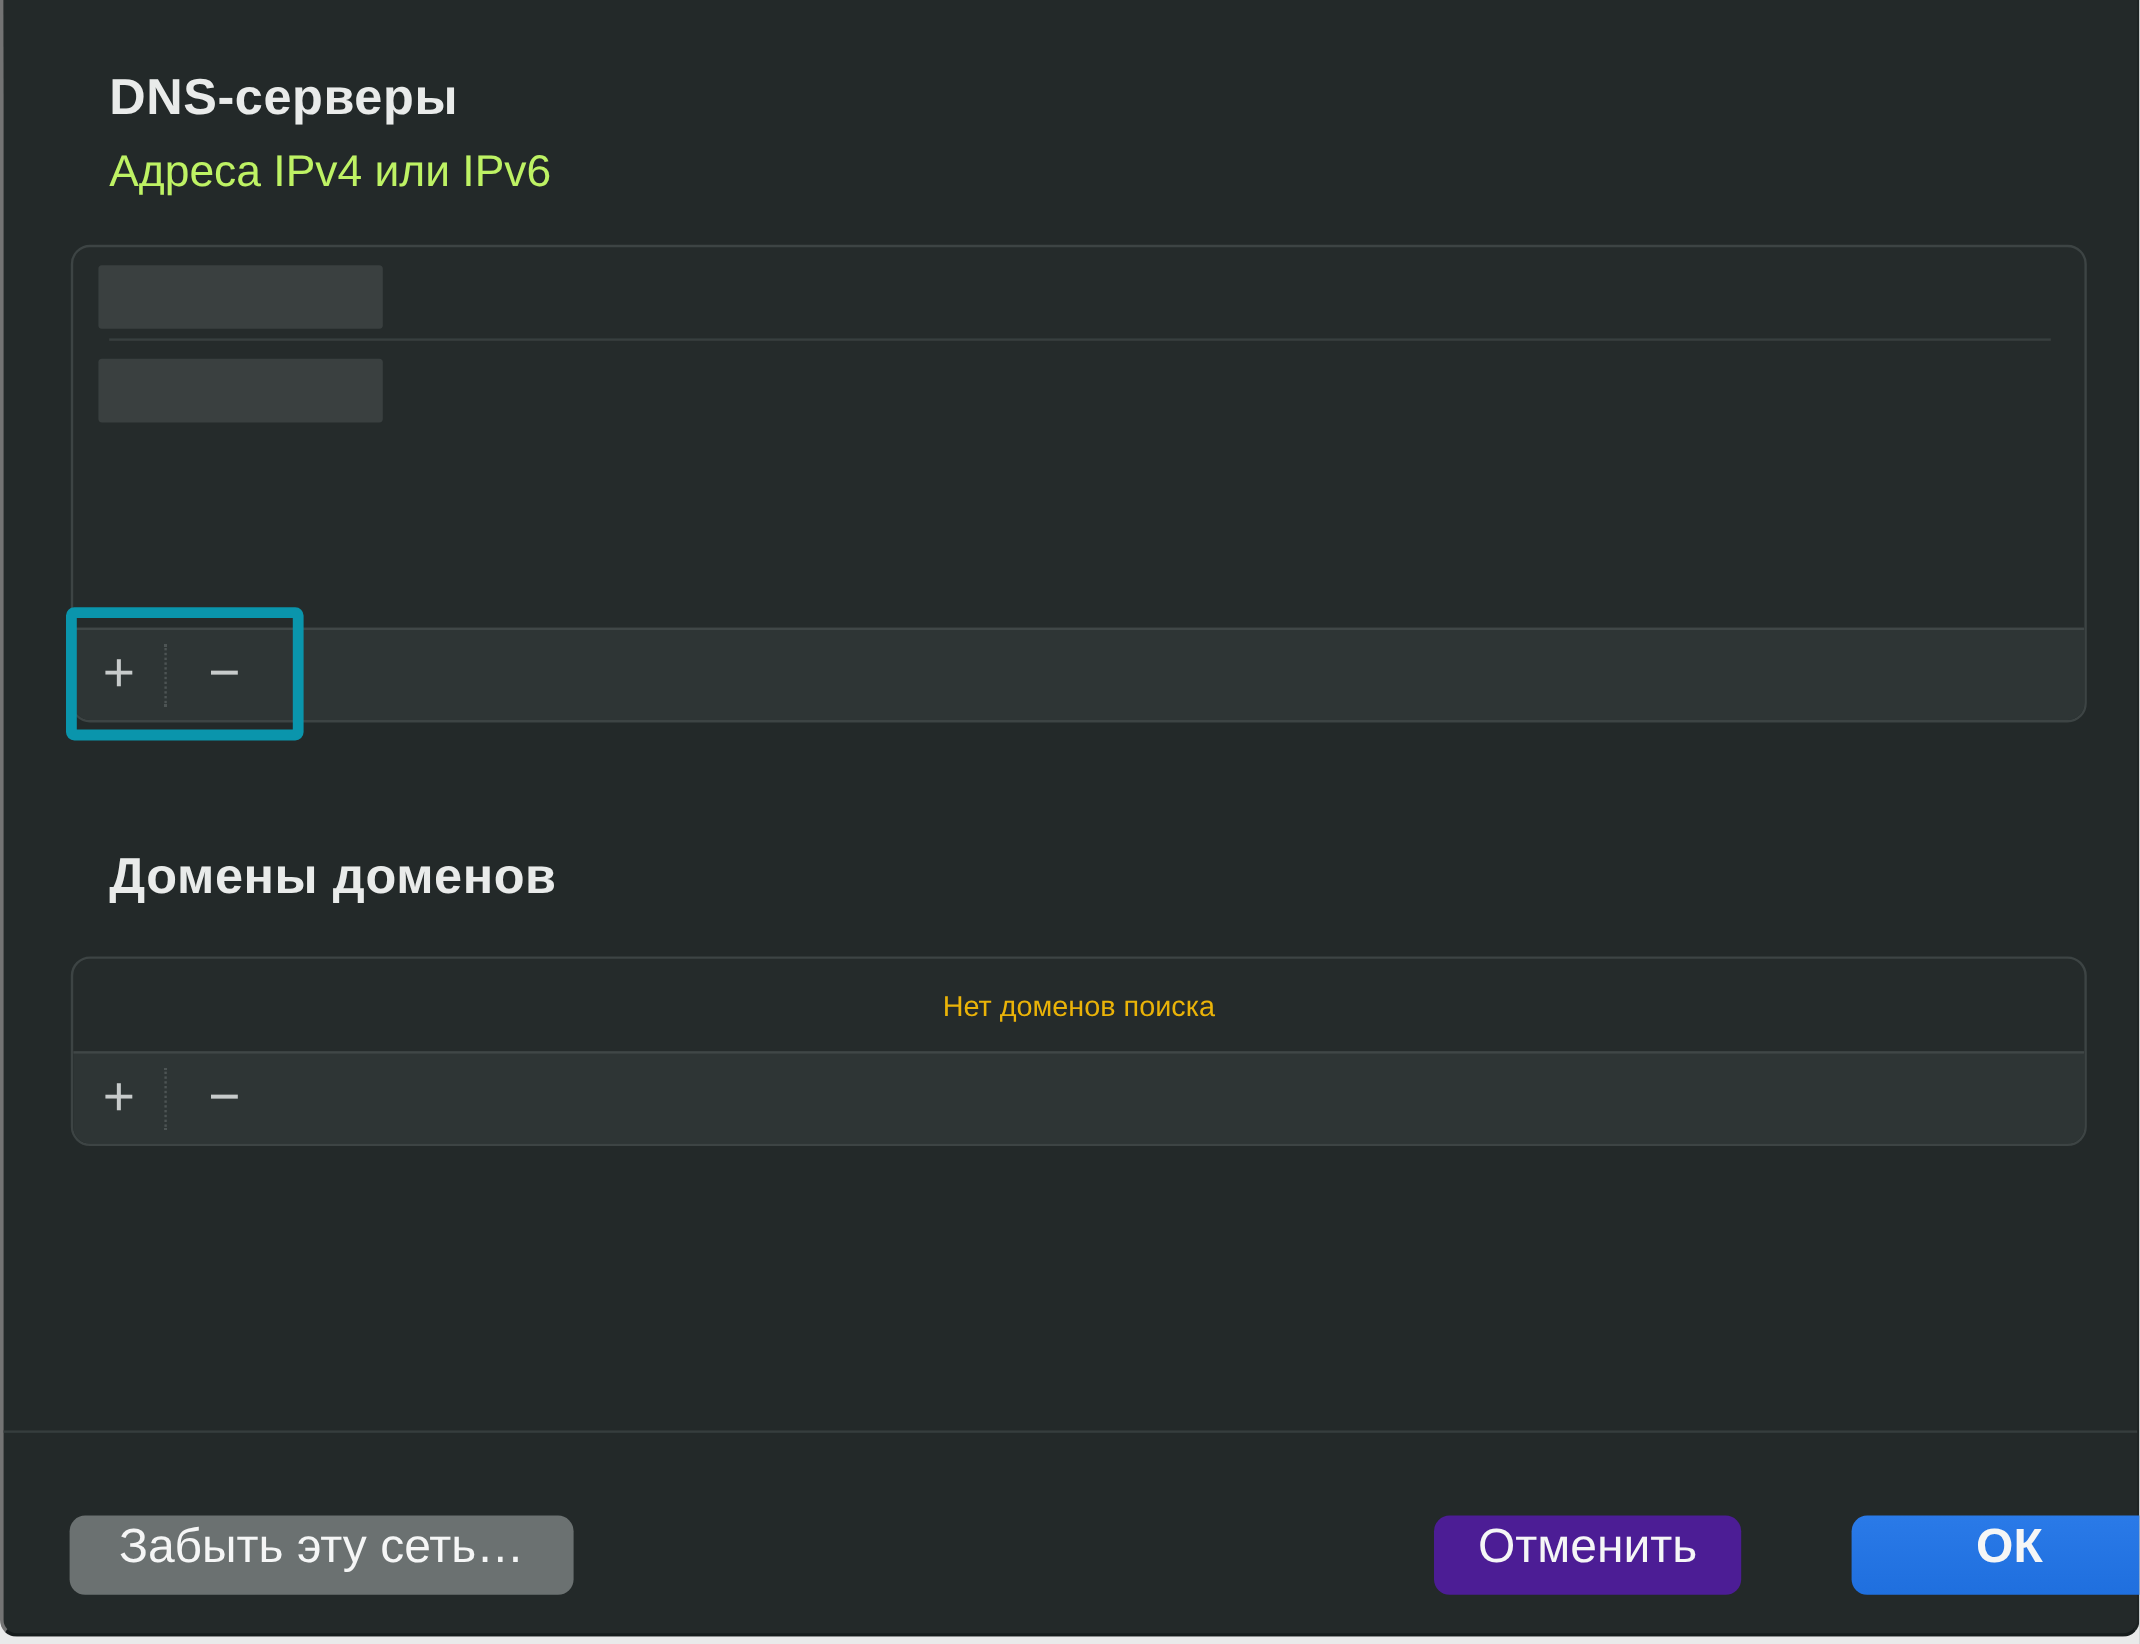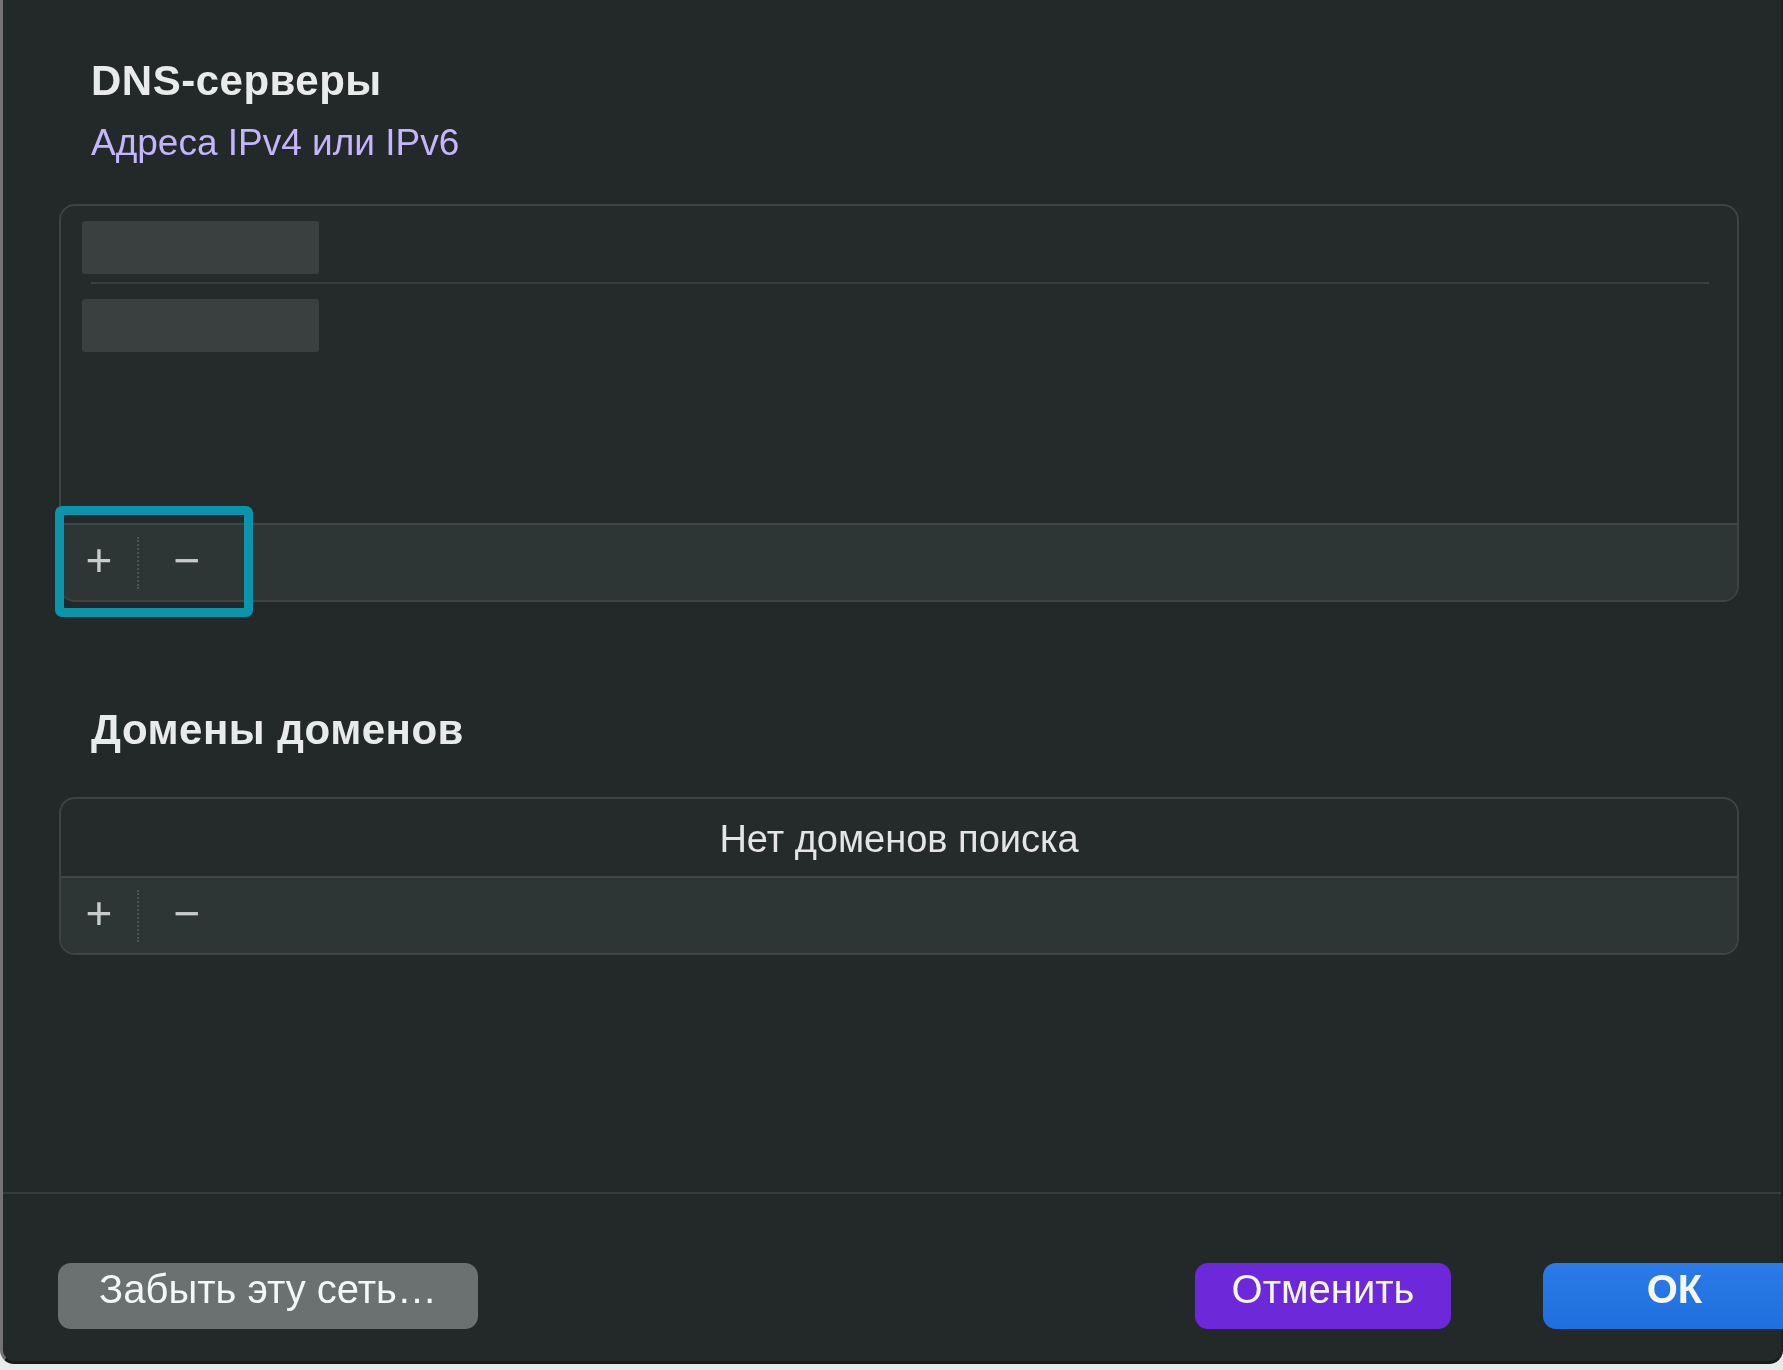--- a/index.html
+++ b/index.html
@@ -34,21 +34,21 @@
     font-weight: 700;
     letter-spacing: 0.5px;
   }
   .t1 { top: 57px; }
   .t2 { top: 706px; }
 
   .section-subtitle {
     position: absolute;
     left: 88px;
     top: 122px;
-    color: #c4b5fd;
+    color: #bef264;
     font-size: 37px;
     font-weight: 400;
   }
 
   .listbox {
     position: absolute;
     left: 56px;
     width: 1680px;
     background: #252b2b;
     border: 2px solid #3d4444;
@@ -107,22 +107,22 @@
   }
   .pm-minus { width: 96px; }
 
   .empty-row {
     position: absolute;
     left: 0; right: 0; top: 0;
     height: 81px;
     display: flex;
     align-items: center;
     justify-content: center;
-    color: #e5e5e5;
-    font-size: 38px;
+    color: #eab308;
+    font-size: 24px;
   }
 
   .highlight-box {
     position: absolute;
     left: 52px;
     top: 506px;
     width: 198px;
     height: 111px;
     border: 9px solid #0a95ac;
     border-radius: 7px;
@@ -147,21 +147,21 @@
     font-size: 40px;
     font-weight: 400;
     color: #f5f6f6;
     display: flex;
     align-items: center;
     justify-content: center;
     cursor: pointer;
     padding-bottom: 13px;
   }
   .btn-forget { left: 55px;  width: 420px; background: #6b7171; }
-  .btn-cancel { left: 1192px; width: 256px; background: #6d28d9; }
+  .btn-cancel { left: 1192px; width: 256px; background: #4c1d95; }
   .btn-ok {
     left: 1540px; width: 263px;
     background: linear-gradient(180deg, #2a7ae8 0%, #1f6fde 100%);
     font-weight: 700;
   }
 </style>
 </head>
 <body>
 
 <div class="screen">

